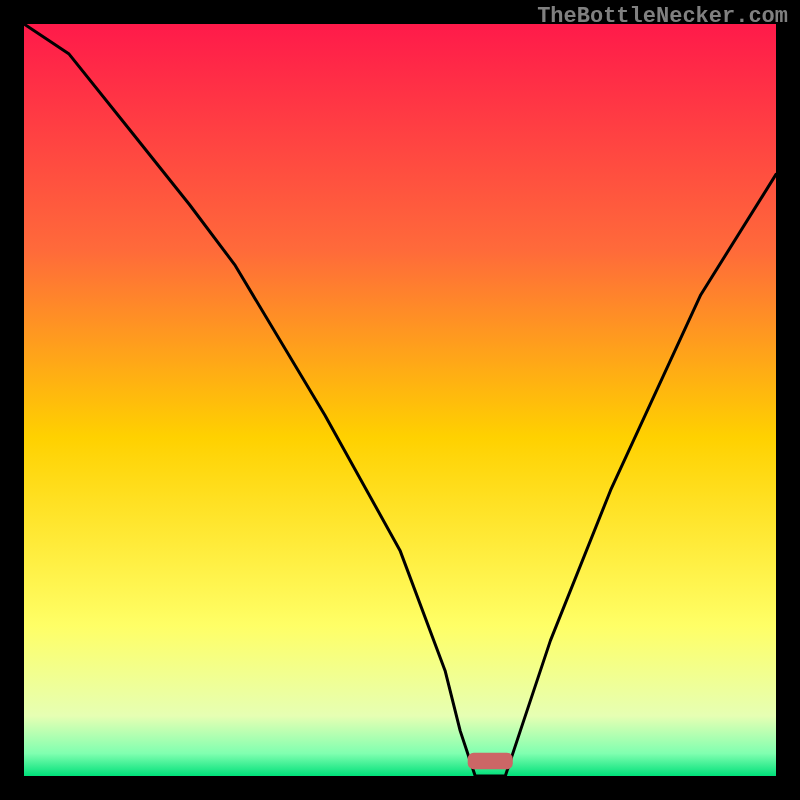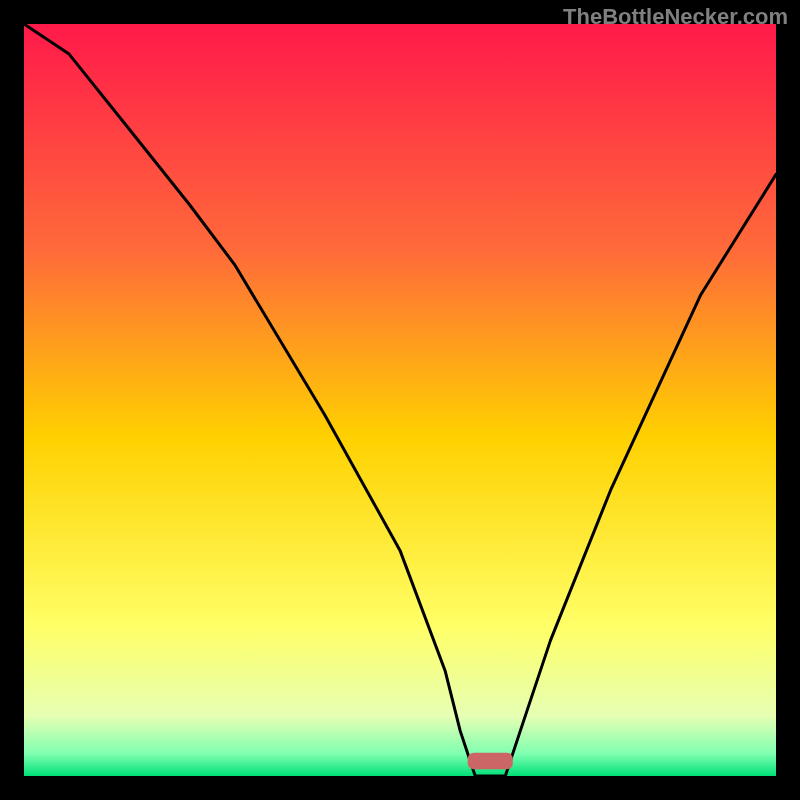--- a/index.html
+++ b/index.html
@@ -13,21 +13,21 @@
   .container {
     position: relative;
     width: 800px;
     height: 800px;
     background: #000000;
   }
   .watermark {
     position: absolute;
     top: 4px;
     right: 12px;
-    font-family: Liberation Sans, sans-serif;
+    font-family: Liberation Mono, monospace;
     font-size: 22px;
     font-weight: bold;
     color: #808080;
     z-index: 10;
   }
   .plot-area {
     position: absolute;
     left: 24px;
     top: 24px;
     width: 752px;

